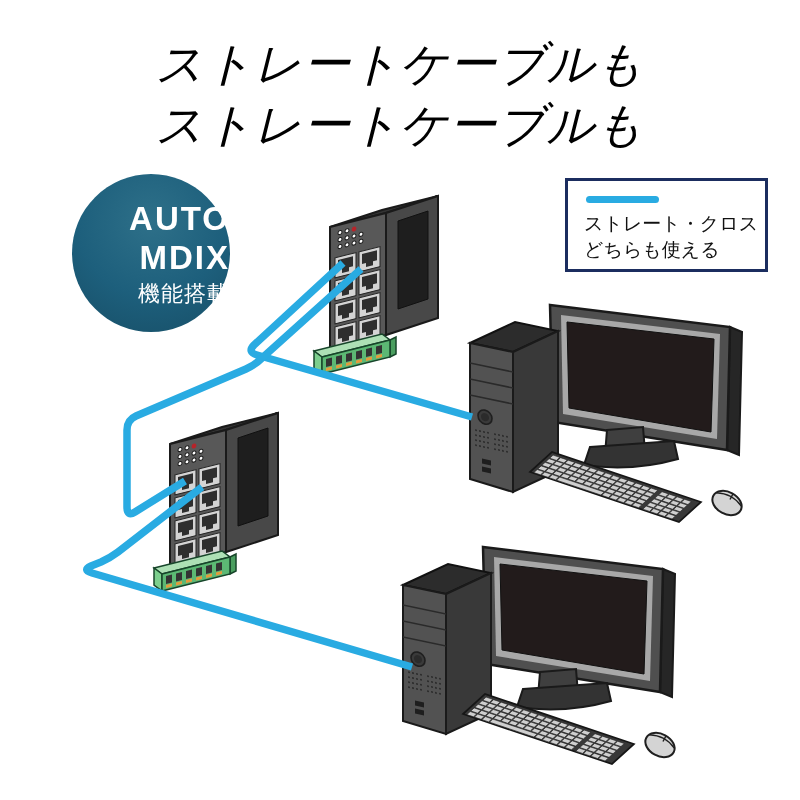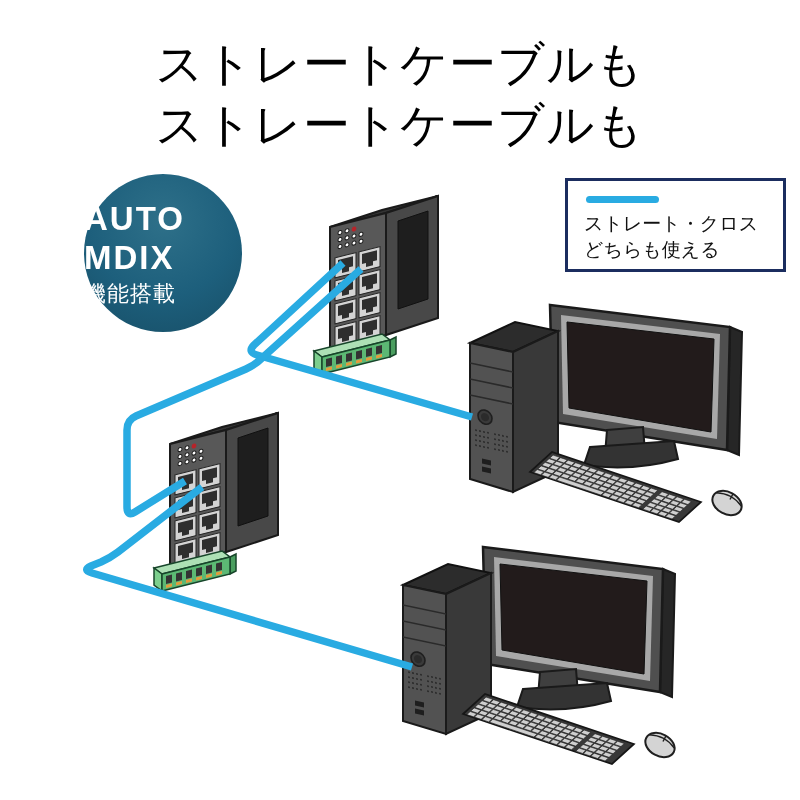--- a/index.html
+++ b/index.html
@@ -3,31 +3,31 @@
 <meta charset="utf-8">
 <style>
   html,body{margin:0;padding:0;}
   body{
     width:800px;height:800px;position:relative;background:#ffffff;
     font-family:"Liberation Sans","DejaVu Sans",sans-serif;overflow:hidden;
   }
   .title{
     position:absolute;left:0;top:34px;width:800px;text-align:center;
     font-family:"Liberation Serif","DejaVu Serif",serif;
-    font-size:47px;line-height:61px;color:#000;letter-spacing:1px;font-weight:500;
+    font-size:47px;line-height:61px;color:#000;letter-spacing:1px;font-weight:500;font-style:italic;
   }
   .badge{
-    position:absolute;left:84px;top:174px;width:158px;height:158px;border-radius:50%;
+    position:absolute;left:72px;top:174px;width:158px;height:158px;border-radius:50%;
     background:radial-gradient(circle at 50% 30%, #2e7089 0%, #1d5f7c 55%, #174e66 100%);
-    color:#fff;text-align:left;box-sizing:border-box;padding-top:25px;
+    color:#fff;text-align:right;box-sizing:border-box;padding-top:25px;
   }
   .badge .en{font-size:33px;font-weight:bold;line-height:39px;letter-spacing:2px;display:block;}
   .badge .jp{font-size:22px;line-height:34px;letter-spacing:1px;display:block;font-family:Liberation Serif, serif;}
   .legend{
-    position:absolute;left:565px;top:178px;width:221px;height:94px;box-sizing:border-box;
+    position:absolute;left:565px;top:178px;width:203px;height:94px;box-sizing:border-box;
     border:3px solid #1b2d5f;background:#fff;padding:13px 0 0 16px;
   }
   .legend .sample{width:73px;height:7px;border-radius:4px;background:#29abe2;margin:2px 0 8px 2px;}
   .legend .txt{font-size:19px;line-height:26px;color:#111;}
   svg{position:absolute;left:0;top:0;}
 </style>
 </head>
 <body>
 
 <div class="title">

